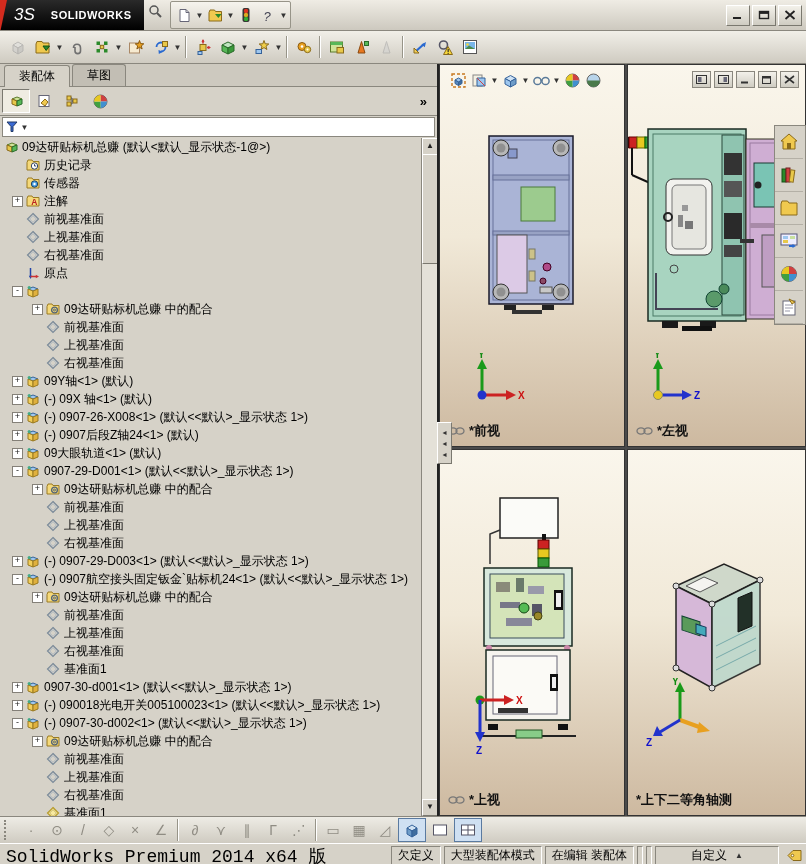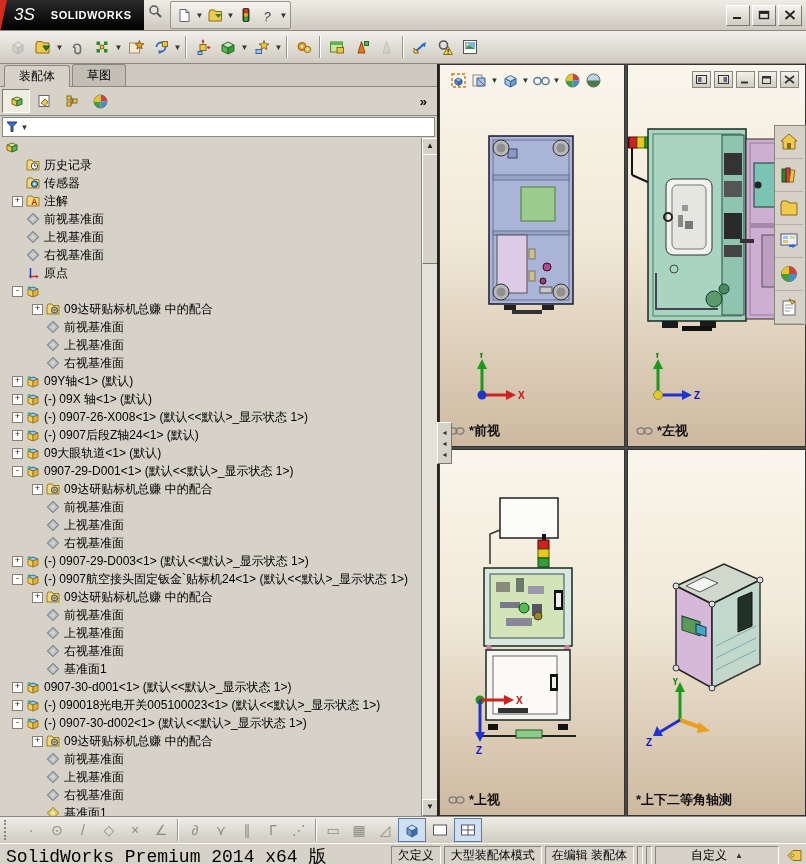--- a/index.html
+++ b/index.html
@@ -314,20 +314,21 @@
       </div>
       <div id="tree">
         <div id="treerows">
             <div class="trow">
               <span class="sp" style="width: 4px;"></span>
               <span class="ticon"><svg width="14" height="14" viewBox="0 0 14 14">
                   <polygon points="3,5 8,3 13,5 8,7" fill="#cfe49a" stroke="#5a7a2a"></polygon>
                   <polygon points="3,5 3,10 8,12 8,7" fill="#e8c84a" stroke="#8a6a1a"></polygon>
                   <polygon points="13,5 13,10 8,12 8,7" fill="#58b858" stroke="#2a6a2a"></polygon>
                 </svg></span>
+              <span class="tlabel">09达研贴标机总赚  (默认&lt;默认_显示状态-1@&gt;)</span>
             </div>
             <div class="trow">
               <span class="sp" style="width: 26px;"></span>
               <span class="ticon"><svg width="14" height="14" viewBox="0 0 14 14">
                   <path d="M1 4.5 L1 12 L13 12 L13 3.5 L7 3.5 L6 2 L2 2 Z" fill="#f5d97a" stroke="#9a7b22"></path>
                   <circle cx="8.5" cy="8" r="3.2" fill="#fff" stroke="#334466"></circle>
                   <path d="M8.5 6.2 V8 H10.2" stroke="#334466" fill="none"></path>
                 </svg></span>
               <span class="tlabel">历史记录</span>
             </div>

